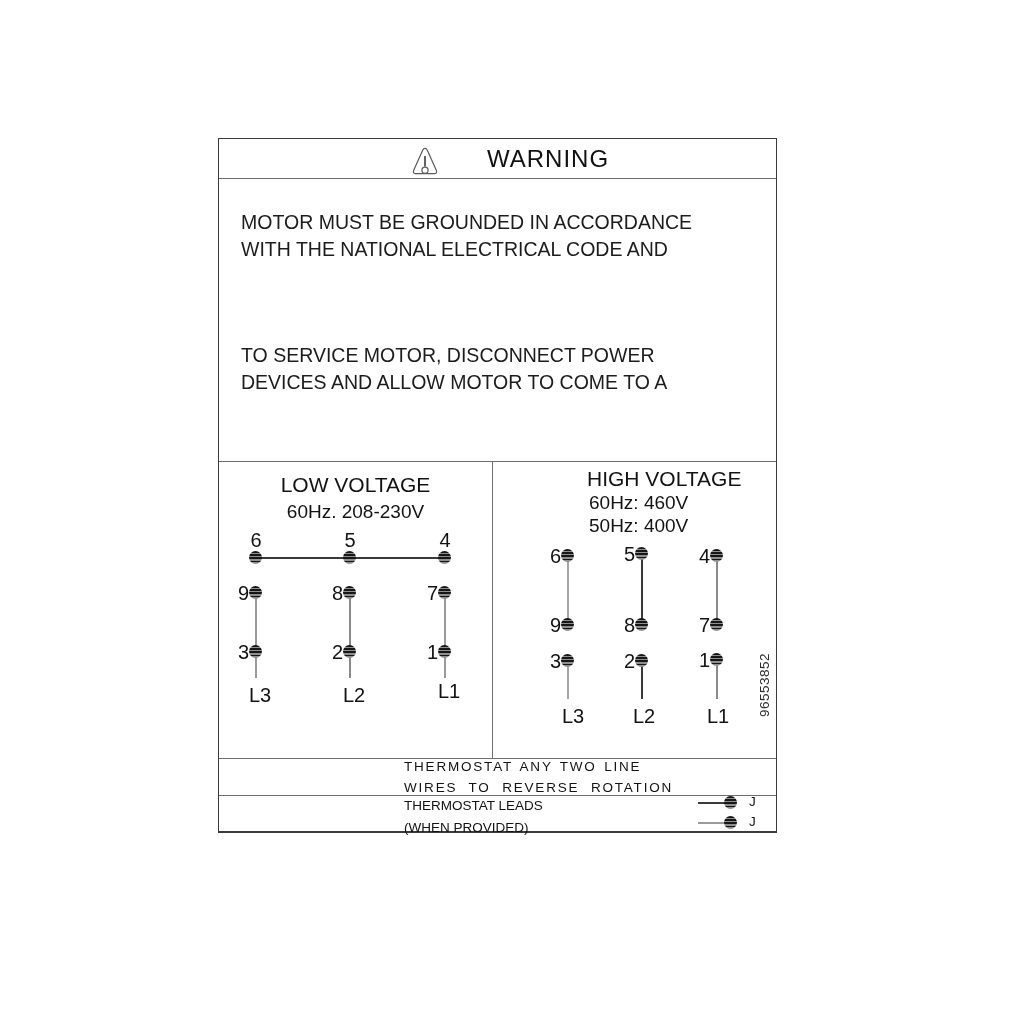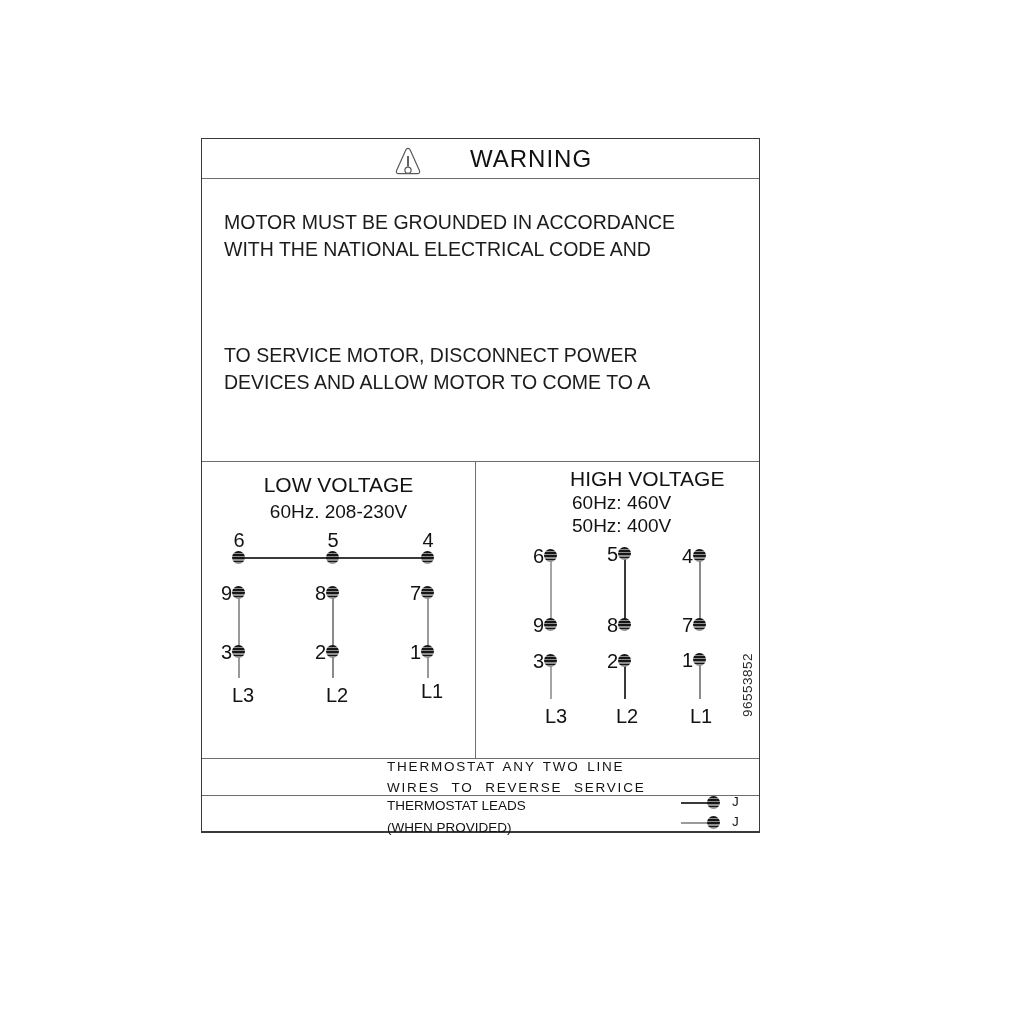--- a/index.html
+++ b/index.html
@@ -1,18 +1,18 @@
 <!DOCTYPE html>
 <html><head>
 <meta charset="utf-8">
 <style>
   html,body{margin:0;padding:0;background:#ffffff;}
   .canvas{position:relative;width:1024px;height:1024px;background:#ffffff;overflow:hidden;
           font-family:"Liberation Sans", sans-serif;color:#1c1c1c;}
-  .label-box{position:absolute;left:201px;top:138px;width:559px;height:695px;
+  .label-box{position:absolute;left:218px;top:138px;width:559px;height:695px;
              border:1px solid #3a3a3a;border-bottom-width:2px;background:#fff;box-sizing:border-box;}
   .divider-h{position:absolute;left:0;right:0;height:1px;background:#6e6e6e;}
   .divider-v{position:absolute;width:1px;background:#6e6e6e;}
   .warning-header-title{position:absolute;left:268px;top:6px;font-size:24px;letter-spacing:1px;color:#111;}
   .tri-icon{position:absolute;left:192px;top:7px;}
   .warn-para{position:absolute;left:22px;font-size:19.5px;line-height:27px;color:#1c1c1c;white-space:nowrap;}
   .diagram{position:absolute;left:0;top:322px;width:559px;height:297px;}
   .dv-title{position:absolute;font-size:21px;color:#131313;white-space:nowrap;}
   .dv-sub{position:absolute;font-size:19px;color:#131313;white-space:nowrap;}
   .low-center{left:0;width:273px;text-align:center;}
@@ -128,21 +128,21 @@
 
       <span class="lead-c" style="left:354px;top:255px;">L3</span>
       <span class="lead-c" style="left:425px;top:255px;">L2</span>
       <span class="lead-c" style="left:499px;top:255px;">L1</span>
 
       <span class="serial">96553852</span>
     </div>
 
     <div class="divider-h" style="top:619px;"></div>
     <div class="foot rot-sp1" style="left:185px;top:620px;">THERMOSTAT ANY TWO LINE</div>
-    <div class="foot rot-sp2" style="left:185px;top:641px;">WIRES TO REVERSE SERVICE</div>
+    <div class="foot rot-sp2" style="left:185px;top:641px;">WIRES TO REVERSE ROTATION</div>
 
     <div class="divider-h" style="top:656px;"></div>
     <div class="foot" style="left:185px;top:659px;">THERMOSTAT LEADS</div>
     <div class="foot" style="left:185px;top:681px;">(WHEN PROVIDED)</div>
 
     <div>
       <div class="wire" style="left:479px;top:663px;width:31px;height:2px;background:#3a3a3a;"></div>
       <div class="dot" style="left:505px;top:657px;"></div>
       <span class="j-label" style="left:530px;top:655px;">J</span>
     </div>

